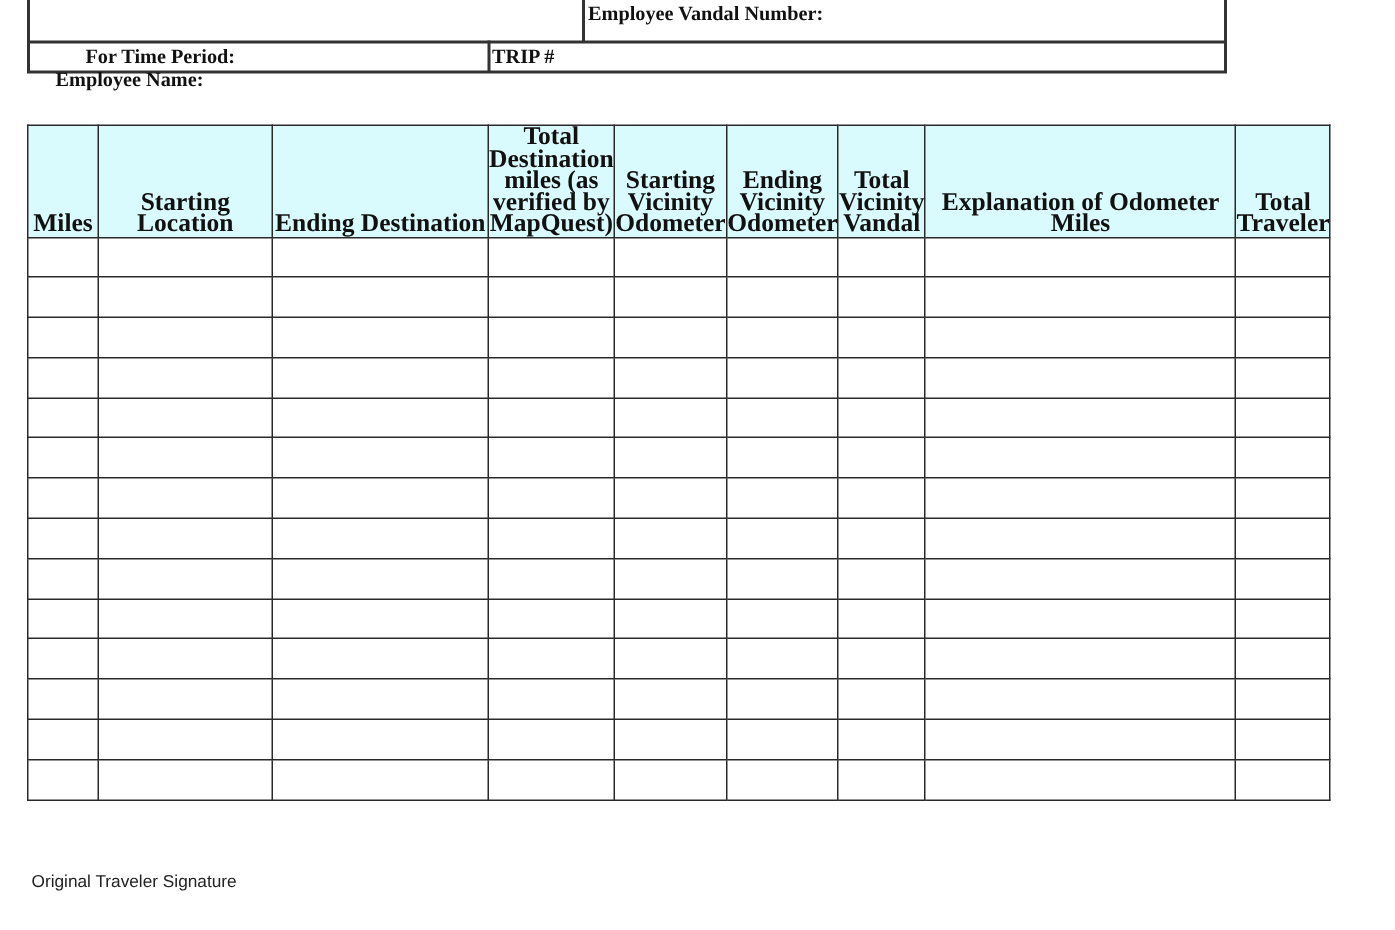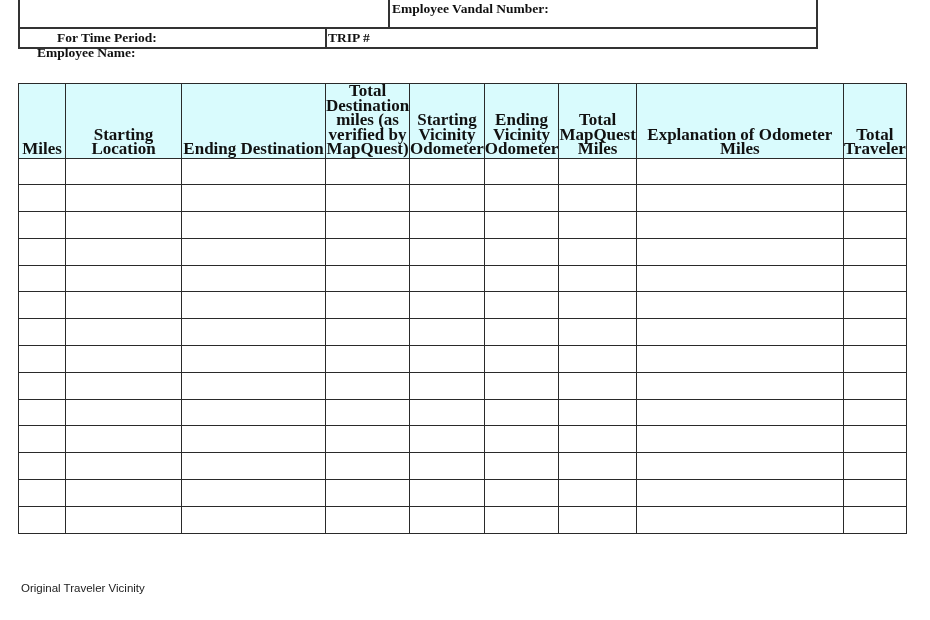--- a/index.html
+++ b/index.html
@@ -48,21 +48,21 @@
       <col style="width:52px">
   </colgroup>
   <thead>
     <tr>
       <th>Miles</th>
       <th>Starting Location</th>
       <th>Ending Destination</th>
       <th>Total Destination miles (as verified by MapQuest)</th>
       <th>Starting Vicinity Odometer</th>
       <th>Ending Vicinity Odometer</th>
-      <th>Total MapQuest Miles</th>
+      <th>Total Vicinity Vandal</th>
       <th>Explanation of Odometer Miles</th>
       <th>Total Traveler</th>
     </tr>
   </thead>
   <tbody id="log-body">
       <tr>
         <td></td>
         <td></td>
         <td></td>
         <td></td>
@@ -211,13 +211,13 @@
         <td></td>
         <td></td>
         <td></td>
         <td></td>
         <td></td>
         <td></td>
       </tr>
     </tbody>
 </table>
 
-<div class="sig">Original Traveler Vicinity</div>
+<div class="sig">Original Traveler Signature</div>
 
 </body></html>

